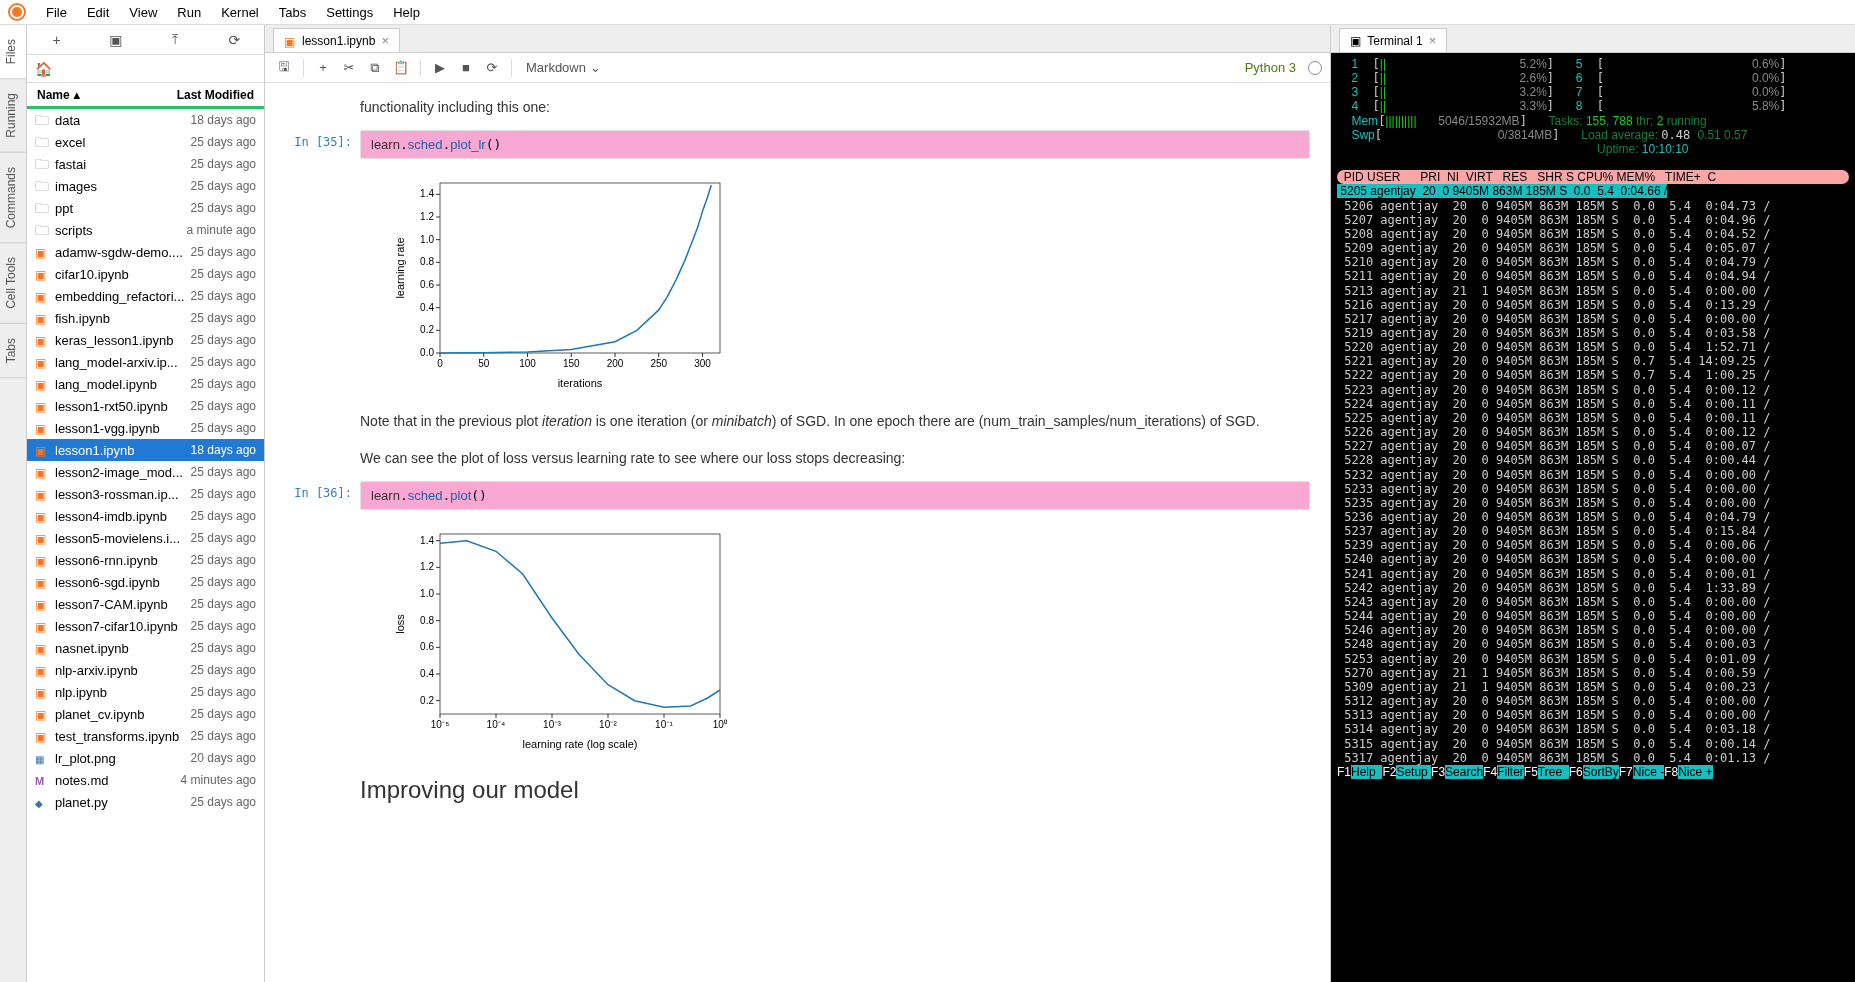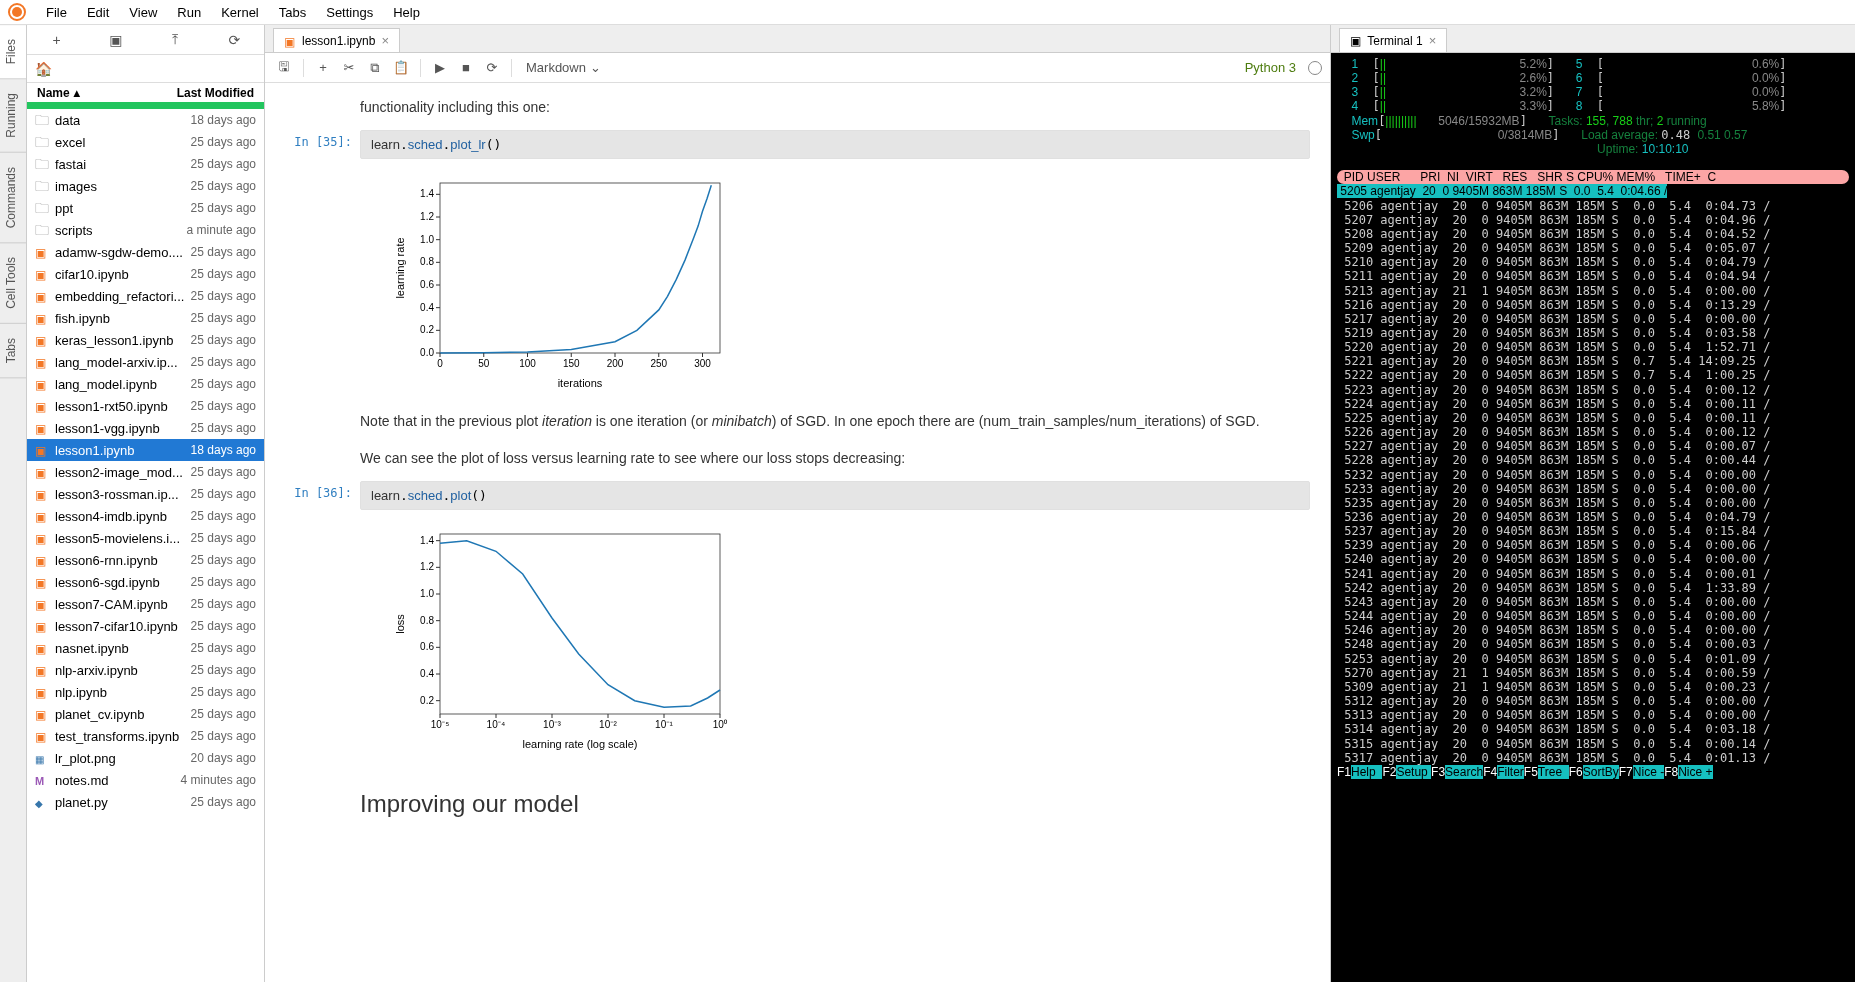--- a/index.html
+++ b/index.html
@@ -9,21 +9,21 @@
 .menubar .logo::after{content:"";position:absolute;width:10px;height:10px;border-radius:50%;background:#f37726;left:2px;top:2px;}
 .menubar .mitem { padding: 3px 10px; cursor: pointer; }
 .main { flex: 1; display: flex; overflow: hidden; }
 .leftbar { width: 27px; background: #eee; border-right: 1px solid #ccc; display: flex; flex-direction: column; }
 .leftbar .tab { writing-mode: vertical-rl; transform: rotate(180deg); padding: 14px 4px; font-size: 12px; color: #555; border-top: 1px solid #ccc; text-align:center; cursor:pointer;}
 .leftbar .tab.active { background: #fff; }
 .filepanel { width: 238px; border-right: 1px solid #ccc; display: flex; flex-direction: column; background:#fff;}
 .fp-toolbar { height: 30px; display: flex; align-items: center; justify-content: space-around; border-bottom: 1px solid #ddd; color:#555; }
 .fp-toolbar span{width:16px;text-align:center;cursor:pointer;font-size:14px;}
 .fp-crumb { height: 28px; display: flex; align-items: center; padding: 0 8px; border-bottom: 1px solid #ddd; font-size:14px; color:#555;}
-.fp-header { height: 26px; display: flex; align-items: center; justify-content: space-between; padding: 0 10px; font-size: 12px; font-weight:600; border-bottom: 7px solid #22c55e; }
+.fp-header { height: 26px; display: flex; align-items: center; justify-content: space-between; padding: 0 10px; font-size: 12px; font-weight:600; border-bottom: 3px solid #22c55e; }
 .fp-header .sortcol{display:flex;align-items:center;gap:4px;}
 .filelist { flex: 1; overflow-y: auto; }
 .file-row { height: 22px; display: flex; align-items: center; justify-content: space-between; padding: 0 8px; font-size: 13px; cursor:pointer;}
 .file-row.selected { background: #2179d4; color: #fff; }
 .file-row .fname { display: flex; align-items: flex-start; gap: 6px; white-space: nowrap; overflow:hidden; text-overflow: ellipsis; max-width:150px;}
 .file-row .fmod { font-size: 12px; color: #666; white-space:nowrap;}
 .file-row.selected .fmod { color: #fff; }
 .fic { width: 14px; height: 14px; display:inline-block; flex-shrink:0;}
 .fic.folder::before{content:"🗀";color:#888;font-size:14px;line-height:14px;}
 .fic.nb::before{content:"▣";color:#f37726;font-size:12px;}
@@ -39,25 +39,25 @@
 .nb-toolbar .tbtn { width: 22px; height: 22px; display: flex; align-items: center; justify-content: center; color: #555; font-size: 13px; cursor:pointer;}
 .nb-toolbar .sep { width:1px; height:18px; background:#ddd; margin:0 4px;}
 .nb-toolbar .celltype { font-size: 13px; padding: 2px 6px; display:flex;align-items:center;gap:4px;color:#555;}
 .nb-toolbar .spacer{flex:1;}
 .nb-toolbar .kernel { font-size: 13px; color: #4d7c0f; margin-right:8px;}
 .nb-toolbar .kcircle{width:14px;height:14px;border:1.5px solid #888;border-radius:50%;}
 .notebook { flex: 1; overflow-y: auto; background: #fff; padding: 10px 20px; }
 .cell { display: flex; margin-bottom: 8px; }
 .prompt { width: 75px; text-align: right; padding: 5px 8px 0 0; font-family: monospace; font-size: 12px; color: #307fc1; flex-shrink:0;}
 .cellbody { flex: 1; }
-.codeinput { background: #e5e5e5; border: 1px solid #e0e0e0; padding: 6px 10px; font-family: monospace; font-size: 13px; border-radius:2px;}
+.codeinput { background: #f9a8d4; border: 1px solid #e0e0e0; padding: 6px 10px; font-family: monospace; font-size: 13px; border-radius:2px;}
 .codeinput .nm{color:#333;} .codeinput .at{color:#2060a0;}
 .mdtext { font-size: 14px; color: #333; line-height: 1.5; padding: 4px 0;}
 .mdtext i{font-style:italic;}
-.mdtext h2{font-size:24px;font-weight:500;margin-top:14px;}
+.mdtext h2{font-size:24px;font-weight:500;}
 .plot { margin: 6px 0 6px 30px; }
 .plot svg{display:block;}
 .rightpanel { width: 525px; display: flex; flex-direction: column; background: #eee; border-left:1px solid #ccc;}
 .rightpanel .tabbar{border-bottom:1px solid #ccc;}
 .terminal { flex: 1; background: #000; color: #ccc; font-family: "DejaVu Sans Mono", Menlo, monospace; font-size: 12px; padding: 4px 6px; overflow: hidden; line-height: 1.18; white-space: pre; }
 .terminal .cyan{color:#16c0c0;} .terminal .green{color:#18d018;} .terminal .grey{color:#888;} .terminal .whitebold{color:#15803d;font-weight:normal;}
 .terminal .hdr{background:#fca5a5;color:#000;display:inline-block;width:100%;border-radius:7px;}
 .terminal .hl{background:#16c0c0;color:#000;}
 .terminal .fbar{background:#000;}
 .terminal .fkey{color:#fff;} .terminal .flab{background:#16c0c0;color:#000;}

